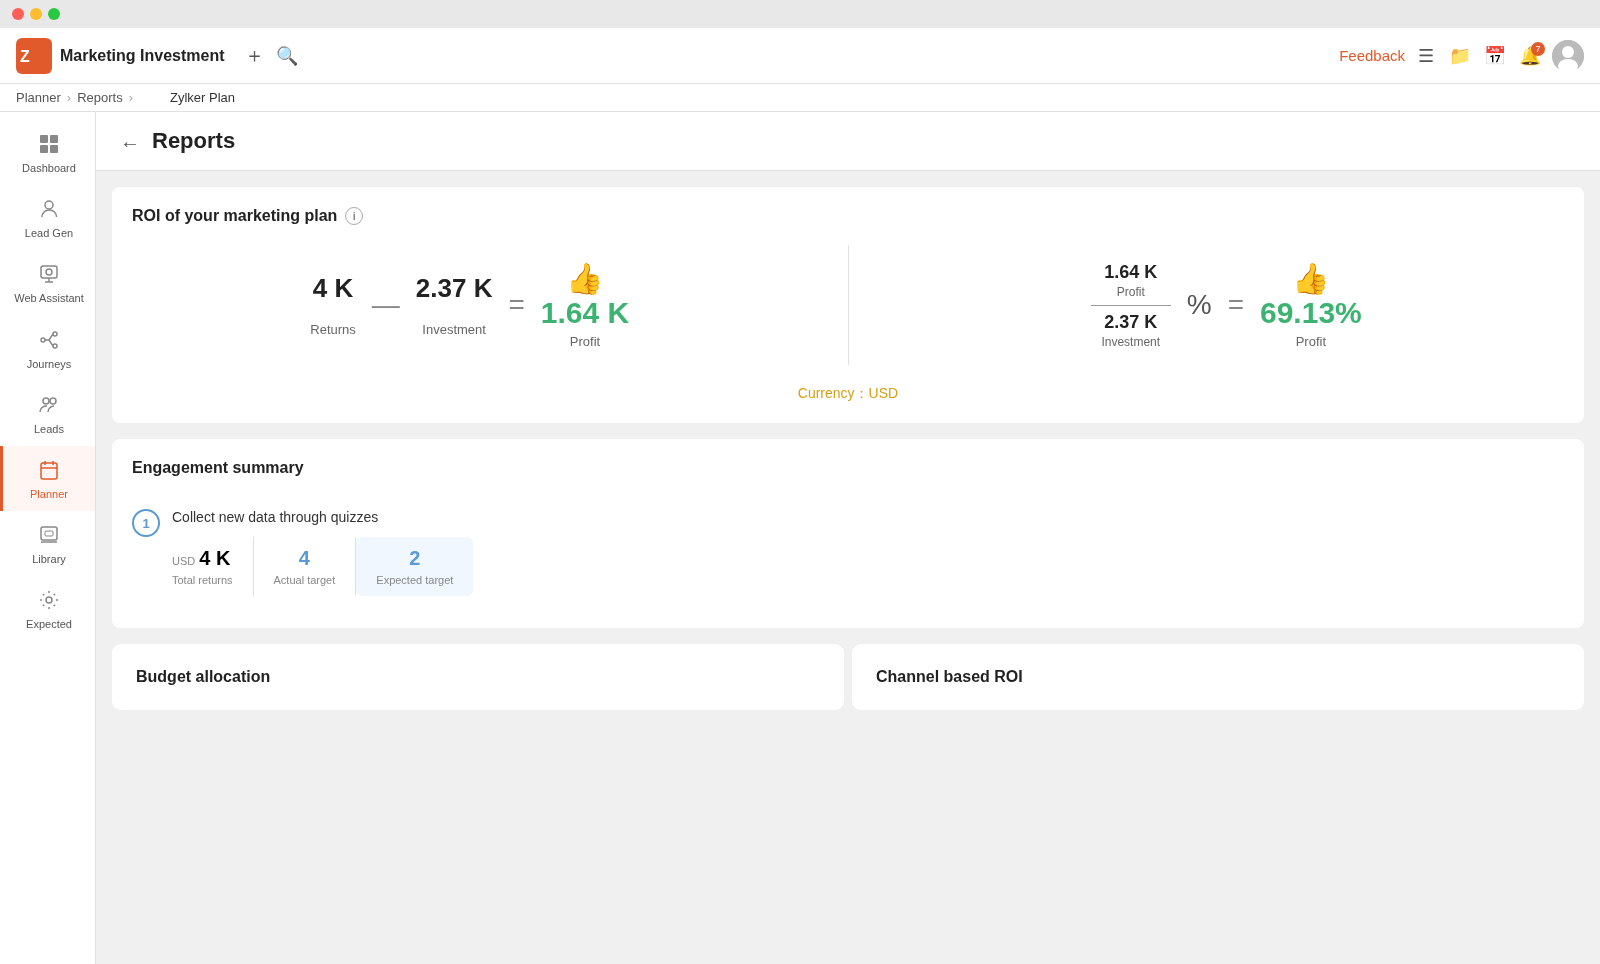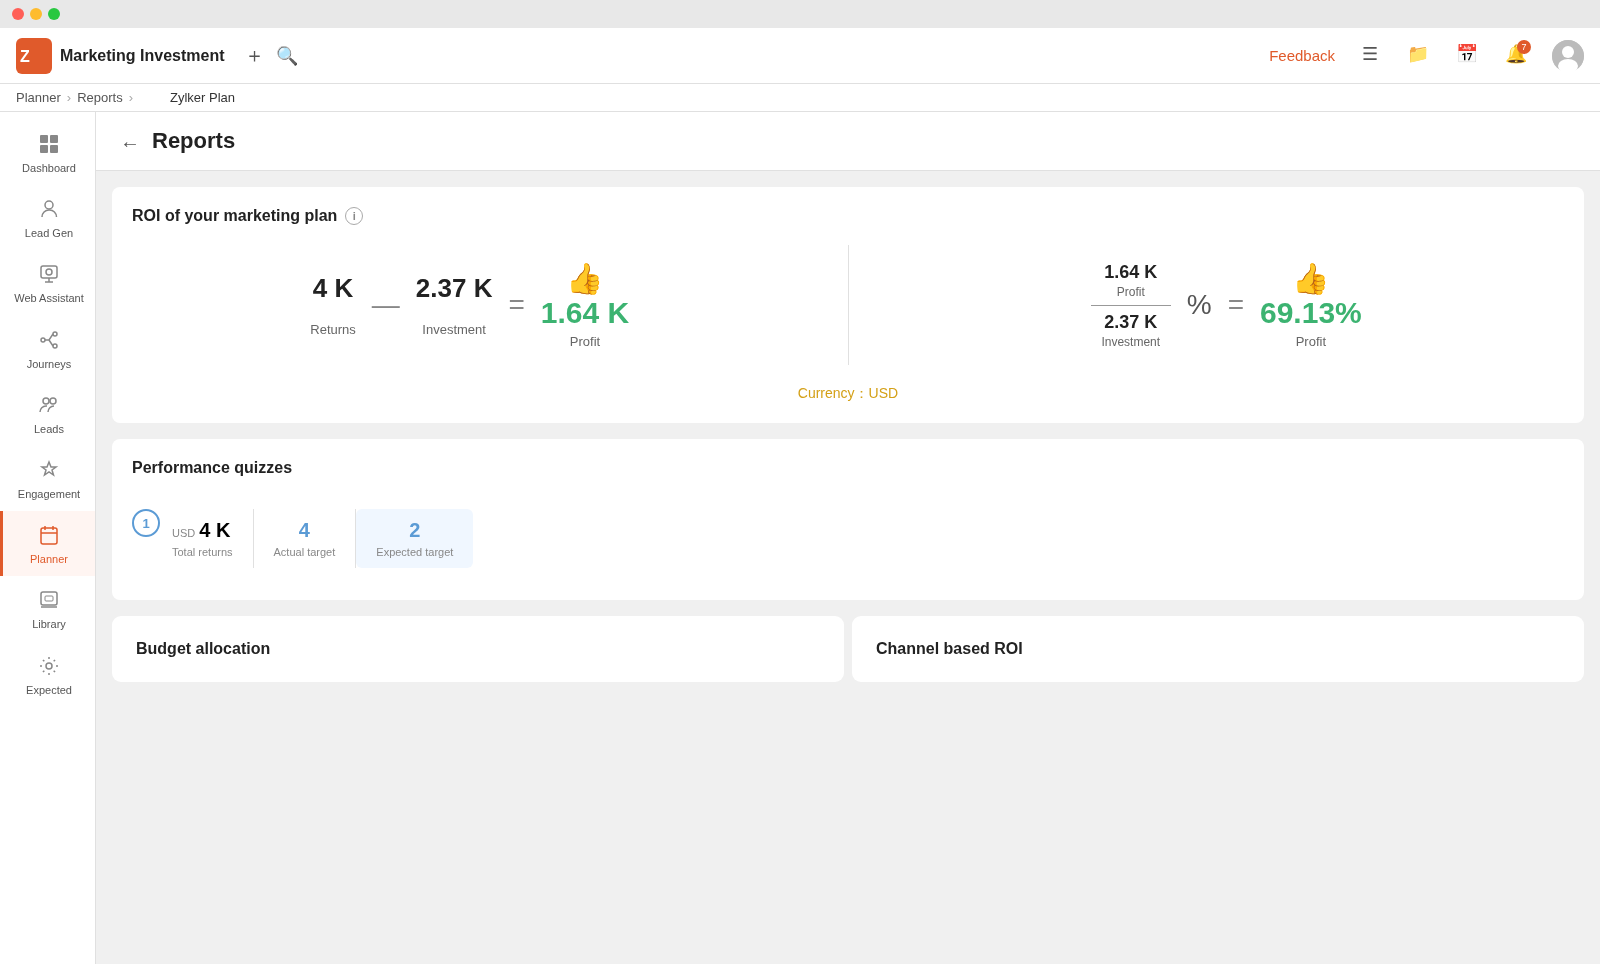--- a/index.html
+++ b/index.html
@@ -25,21 +25,22 @@
       width: 36px;
       height: 36px;
     }
     .topbar-title {
       font-size: 16px;
       font-weight: 600;
       color: #222;
     }
     .topbar-actions {
       display: flex;
-      gap: 21px;
+      align-items: center;
+      gap: 7px;
       margin-left: auto;
     }
     .feedback-btn {
       color: #e05a2b;
       font-size: 15px;
       font-weight: 500;
       cursor: pointer;
       border: none;
       background: none;
     }
@@ -483,28 +484,20 @@
     </div>
     <div class="sidebar-item">
       <div class="icon-wrap">
         <svg width="22" height="22" viewBox="0 0 22 22" fill="none">
             <circle cx="8" cy="7" r="3" stroke="#888" stroke-width="1.5"></circle>
             <circle cx="15" cy="7" r="3" stroke="#888" stroke-width="1.5"></circle>
             <path d="M2 18c0-3.314 2.686-6 6-6h1M10 18c0-3.314 2.686-6 6-6h0" stroke="#888" stroke-width="1.5"></path>
           </svg>
       </div>
       <span class="label">Leads</span>
-    </div>
-    <div class="sidebar-item">
-      <div class="icon-wrap">
-        <svg width="22" height="22" viewBox="0 0 22 22" fill="none">
-            <path d="M11 3l2 5h5l-4 3 1.5 5L11 13l-4.5 3L8 11 4 8h5z" stroke="#888" stroke-width="1.5" fill="none"></path>
-          </svg>
-      </div>
-      <span class="label">Engagement</span>
     </div>
     <div class="sidebar-item active">
       <div class="icon-wrap">
         <svg width="22" height="22" viewBox="0 0 22 22" fill="none">
             <rect x="3" y="4" width="16" height="16" rx="2" stroke="#e05a2b" stroke-width="1.5"></rect>
             <line x1="7" y1="2" x2="7" y2="6" stroke="#e05a2b" stroke-width="1.5"></line>
             <line x1="15" y1="2" x2="15" y2="6" stroke="#e05a2b" stroke-width="1.5"></line>
             <line x1="3" y1="9" x2="19" y2="9" stroke="#e05a2b" stroke-width="1.5"></line>
           </svg>
       </div>
@@ -585,25 +578,26 @@
             <div class="green-number">69.13%</div>
             <div class="sublabel">Profit</div>
           </div>
         </div>
       </div>
 
       <div class="currency-note">Currency：USD</div>
     </div>
 
     <div class="card">
-      <div class="card-title">Performance quizzes</div>
+      <div class="card-title">Engagement summary</div>
 
       <div class="perf-item">
         <div class="step-badge">1</div>
         <div class="perf-detail">
+          <div class="perf-name">Collect new data through quizzes</div>
           <div class="perf-metrics">
             <div class="metric-box" style="padding-left:0;">
               <div style="display:flex;align-items:baseline;gap:4px;">
                 <span style="font-size:11px;color:#888;">USD</span>
                 <span class="metric-value">4 K</span>
               </div>
               <div class="metric-label">Total returns</div>
             </div>
             <div class="metric-box">
               <div class="metric-value blue">4</div>

